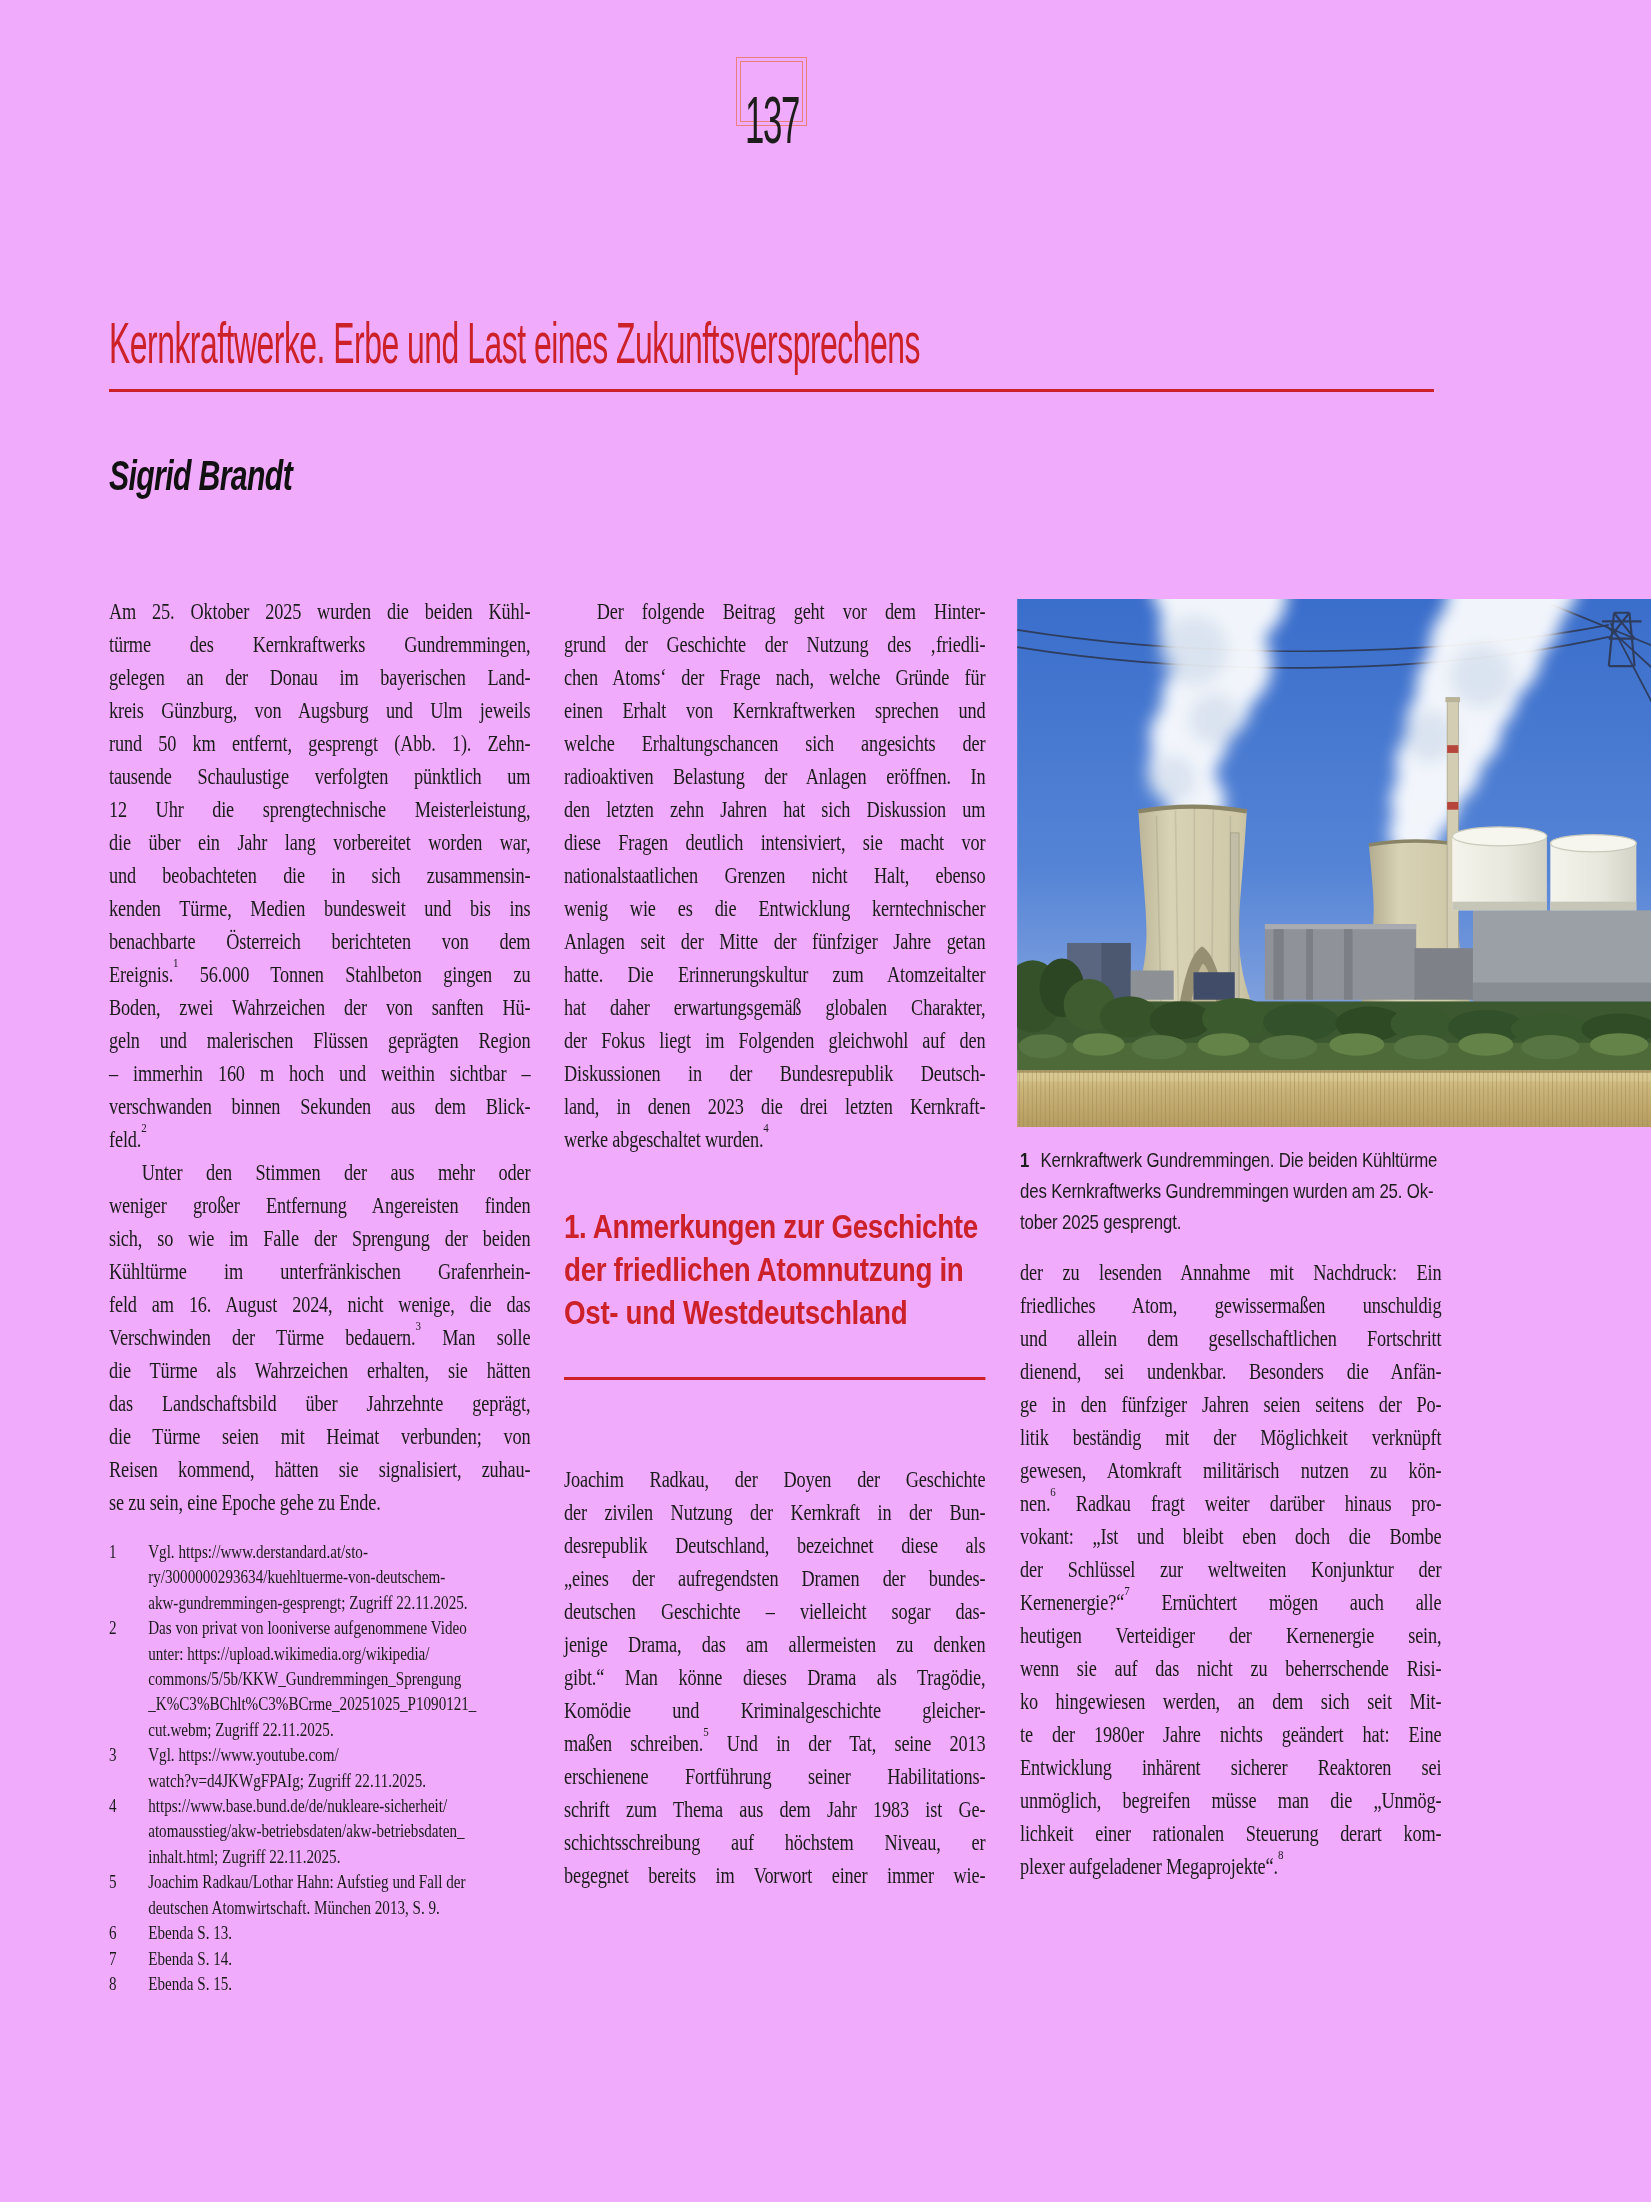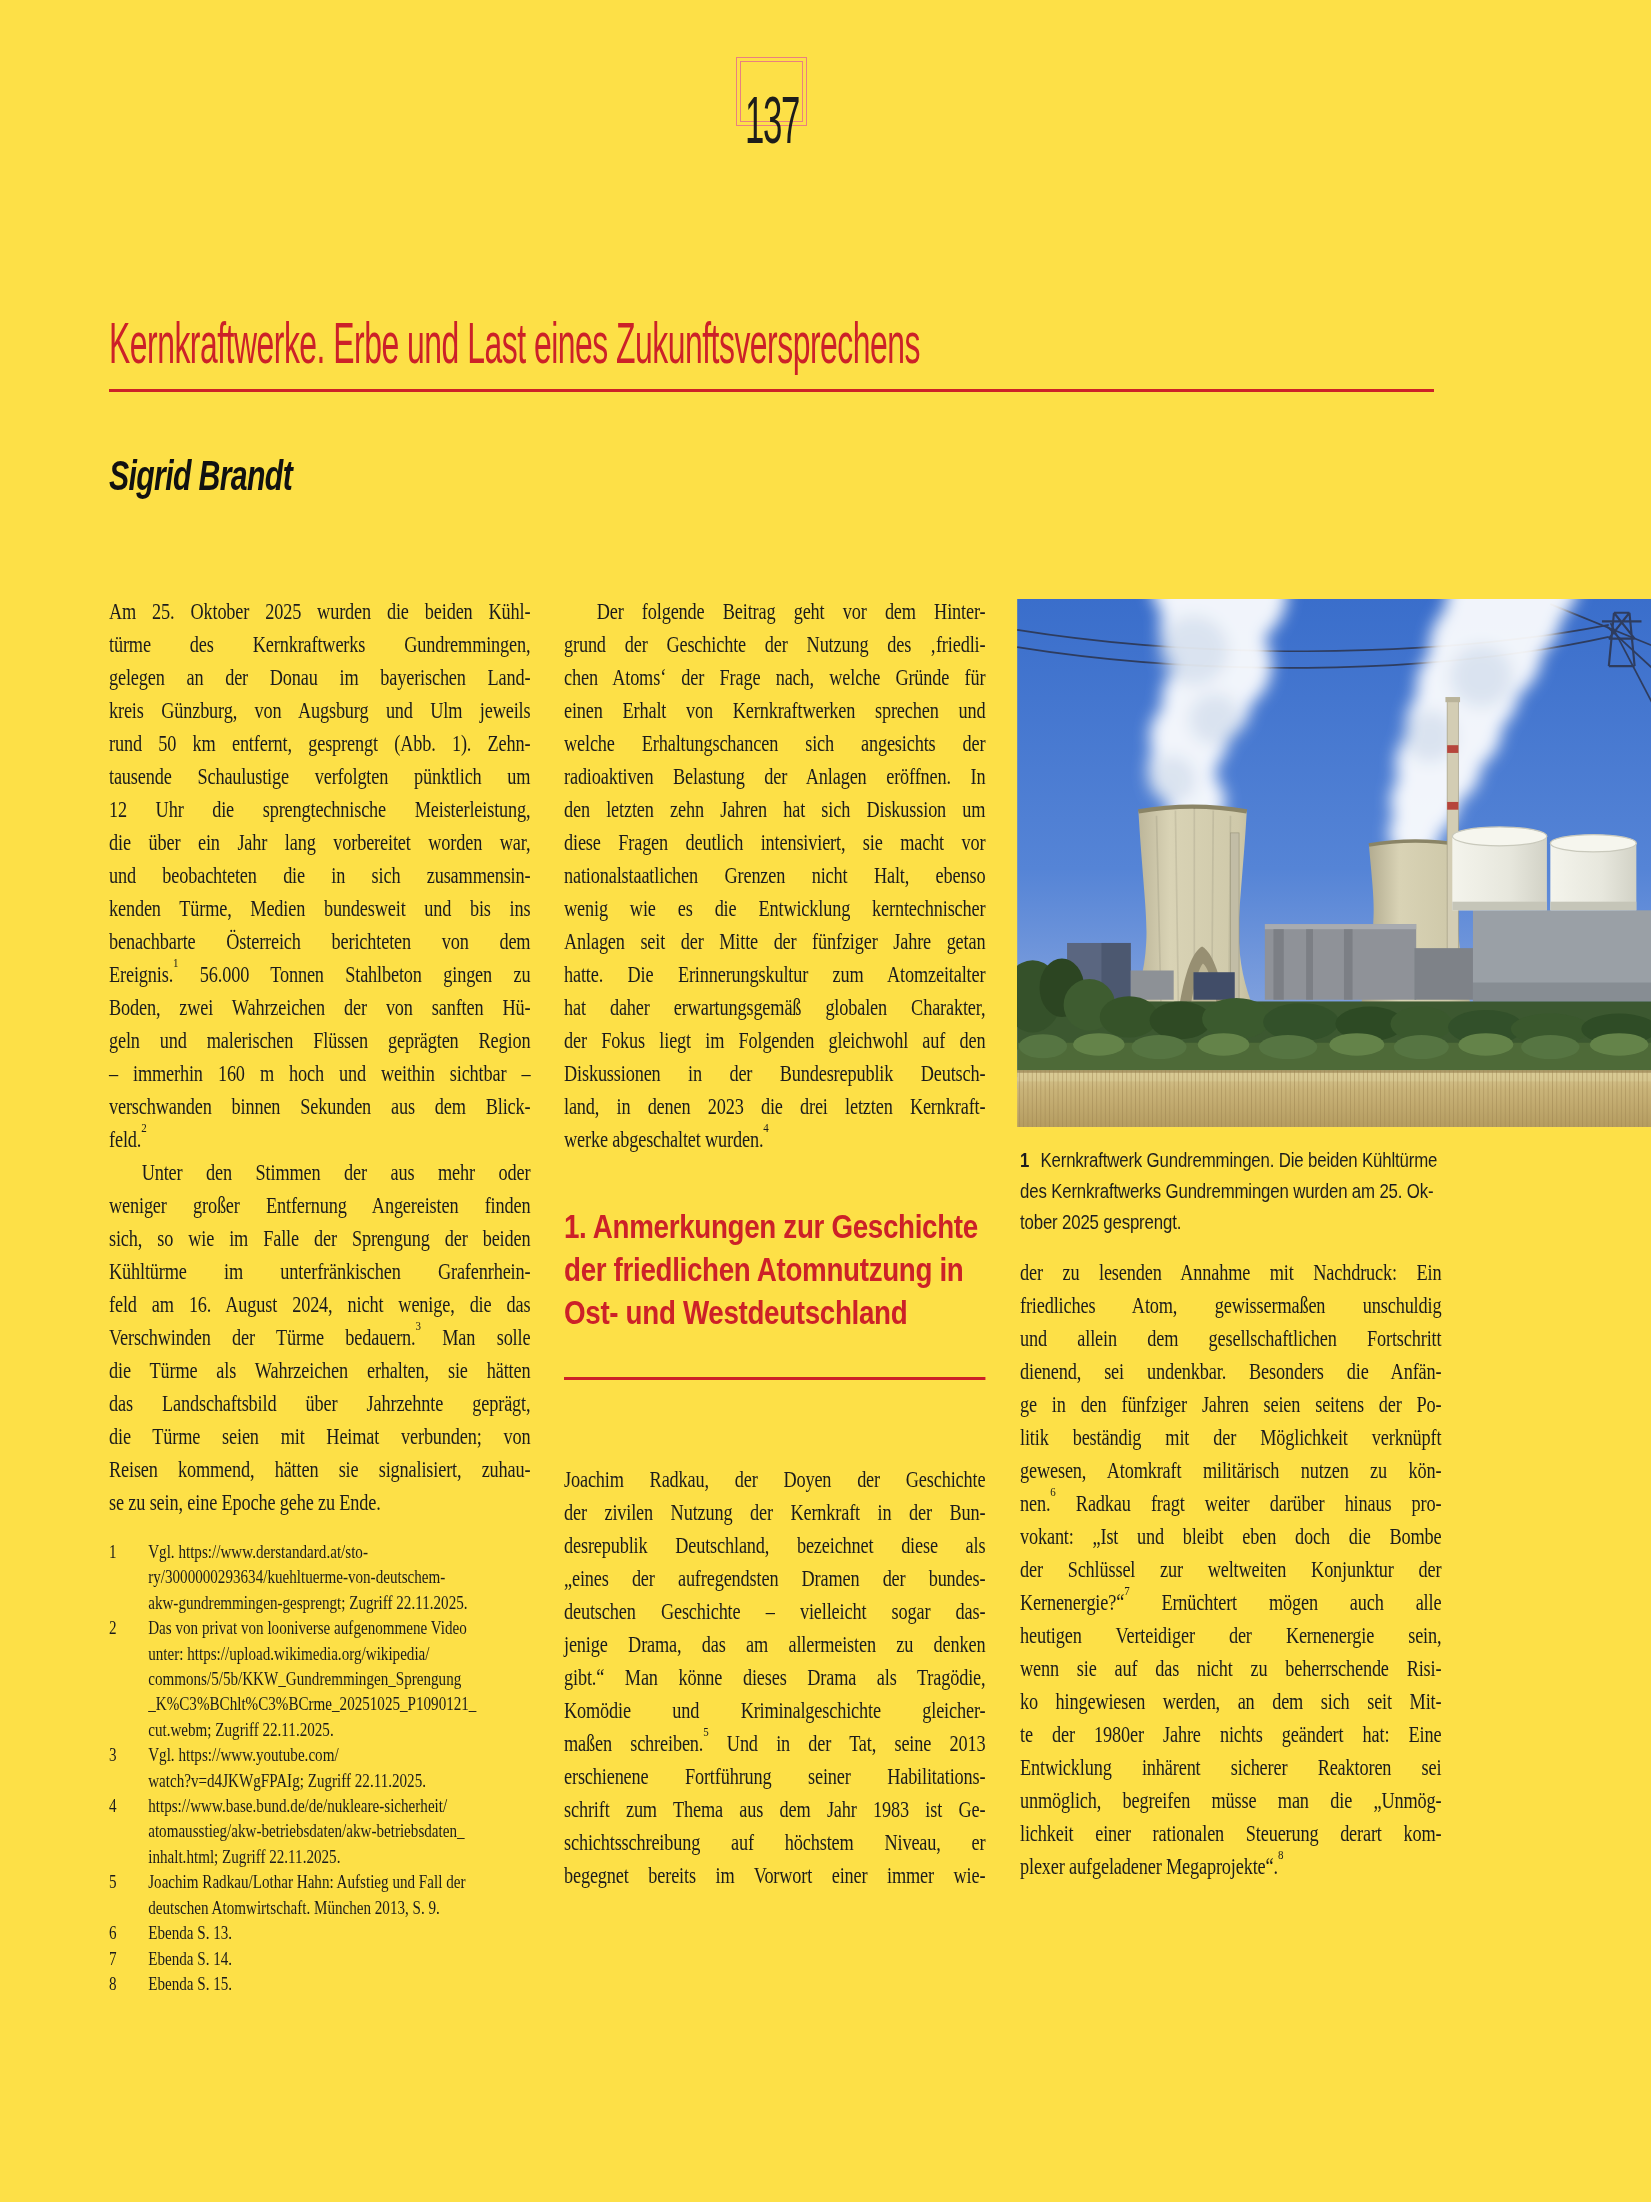--- a/index.html
+++ b/index.html
@@ -1,21 +1,21 @@
 <!DOCTYPE html>
 <html style="font-size:13.8px"><head>
 <meta charset="utf-8">
 <style>
   :root{
     --red:#cc2128;
     --boxred:#e98080;
     --ink:#1b1b1b;
   }
   html,body{margin:0;padding:0;background:#fff;}
-  .page{position:relative;width:1652px;height:2203px;background:#fde047;overflow:hidden;
+  .page{position:relative;width:1652px;height:2203px;background:#f0abfc;overflow:hidden;
         font-family:"Liberation Serif",serif;color:var(--ink);}
 
   
   .folio-box{position:absolute;left:736px;top:57px;width:69px;height:67px;border:1.7px solid var(--boxred);}
   .folio-box::after{content:"";position:absolute;inset:2.6px;border:1.3px solid var(--boxred);}
   .folio-num{position:absolute;left:745px;top:86px;font-family:"Liberation Sans",sans-serif;
              font-size:67px;line-height:1;letter-spacing:-2.6px;color:#1d1d1b;
              transform:scaleX(0.52);transform-origin:0 0;z-index:2;}
 
   

